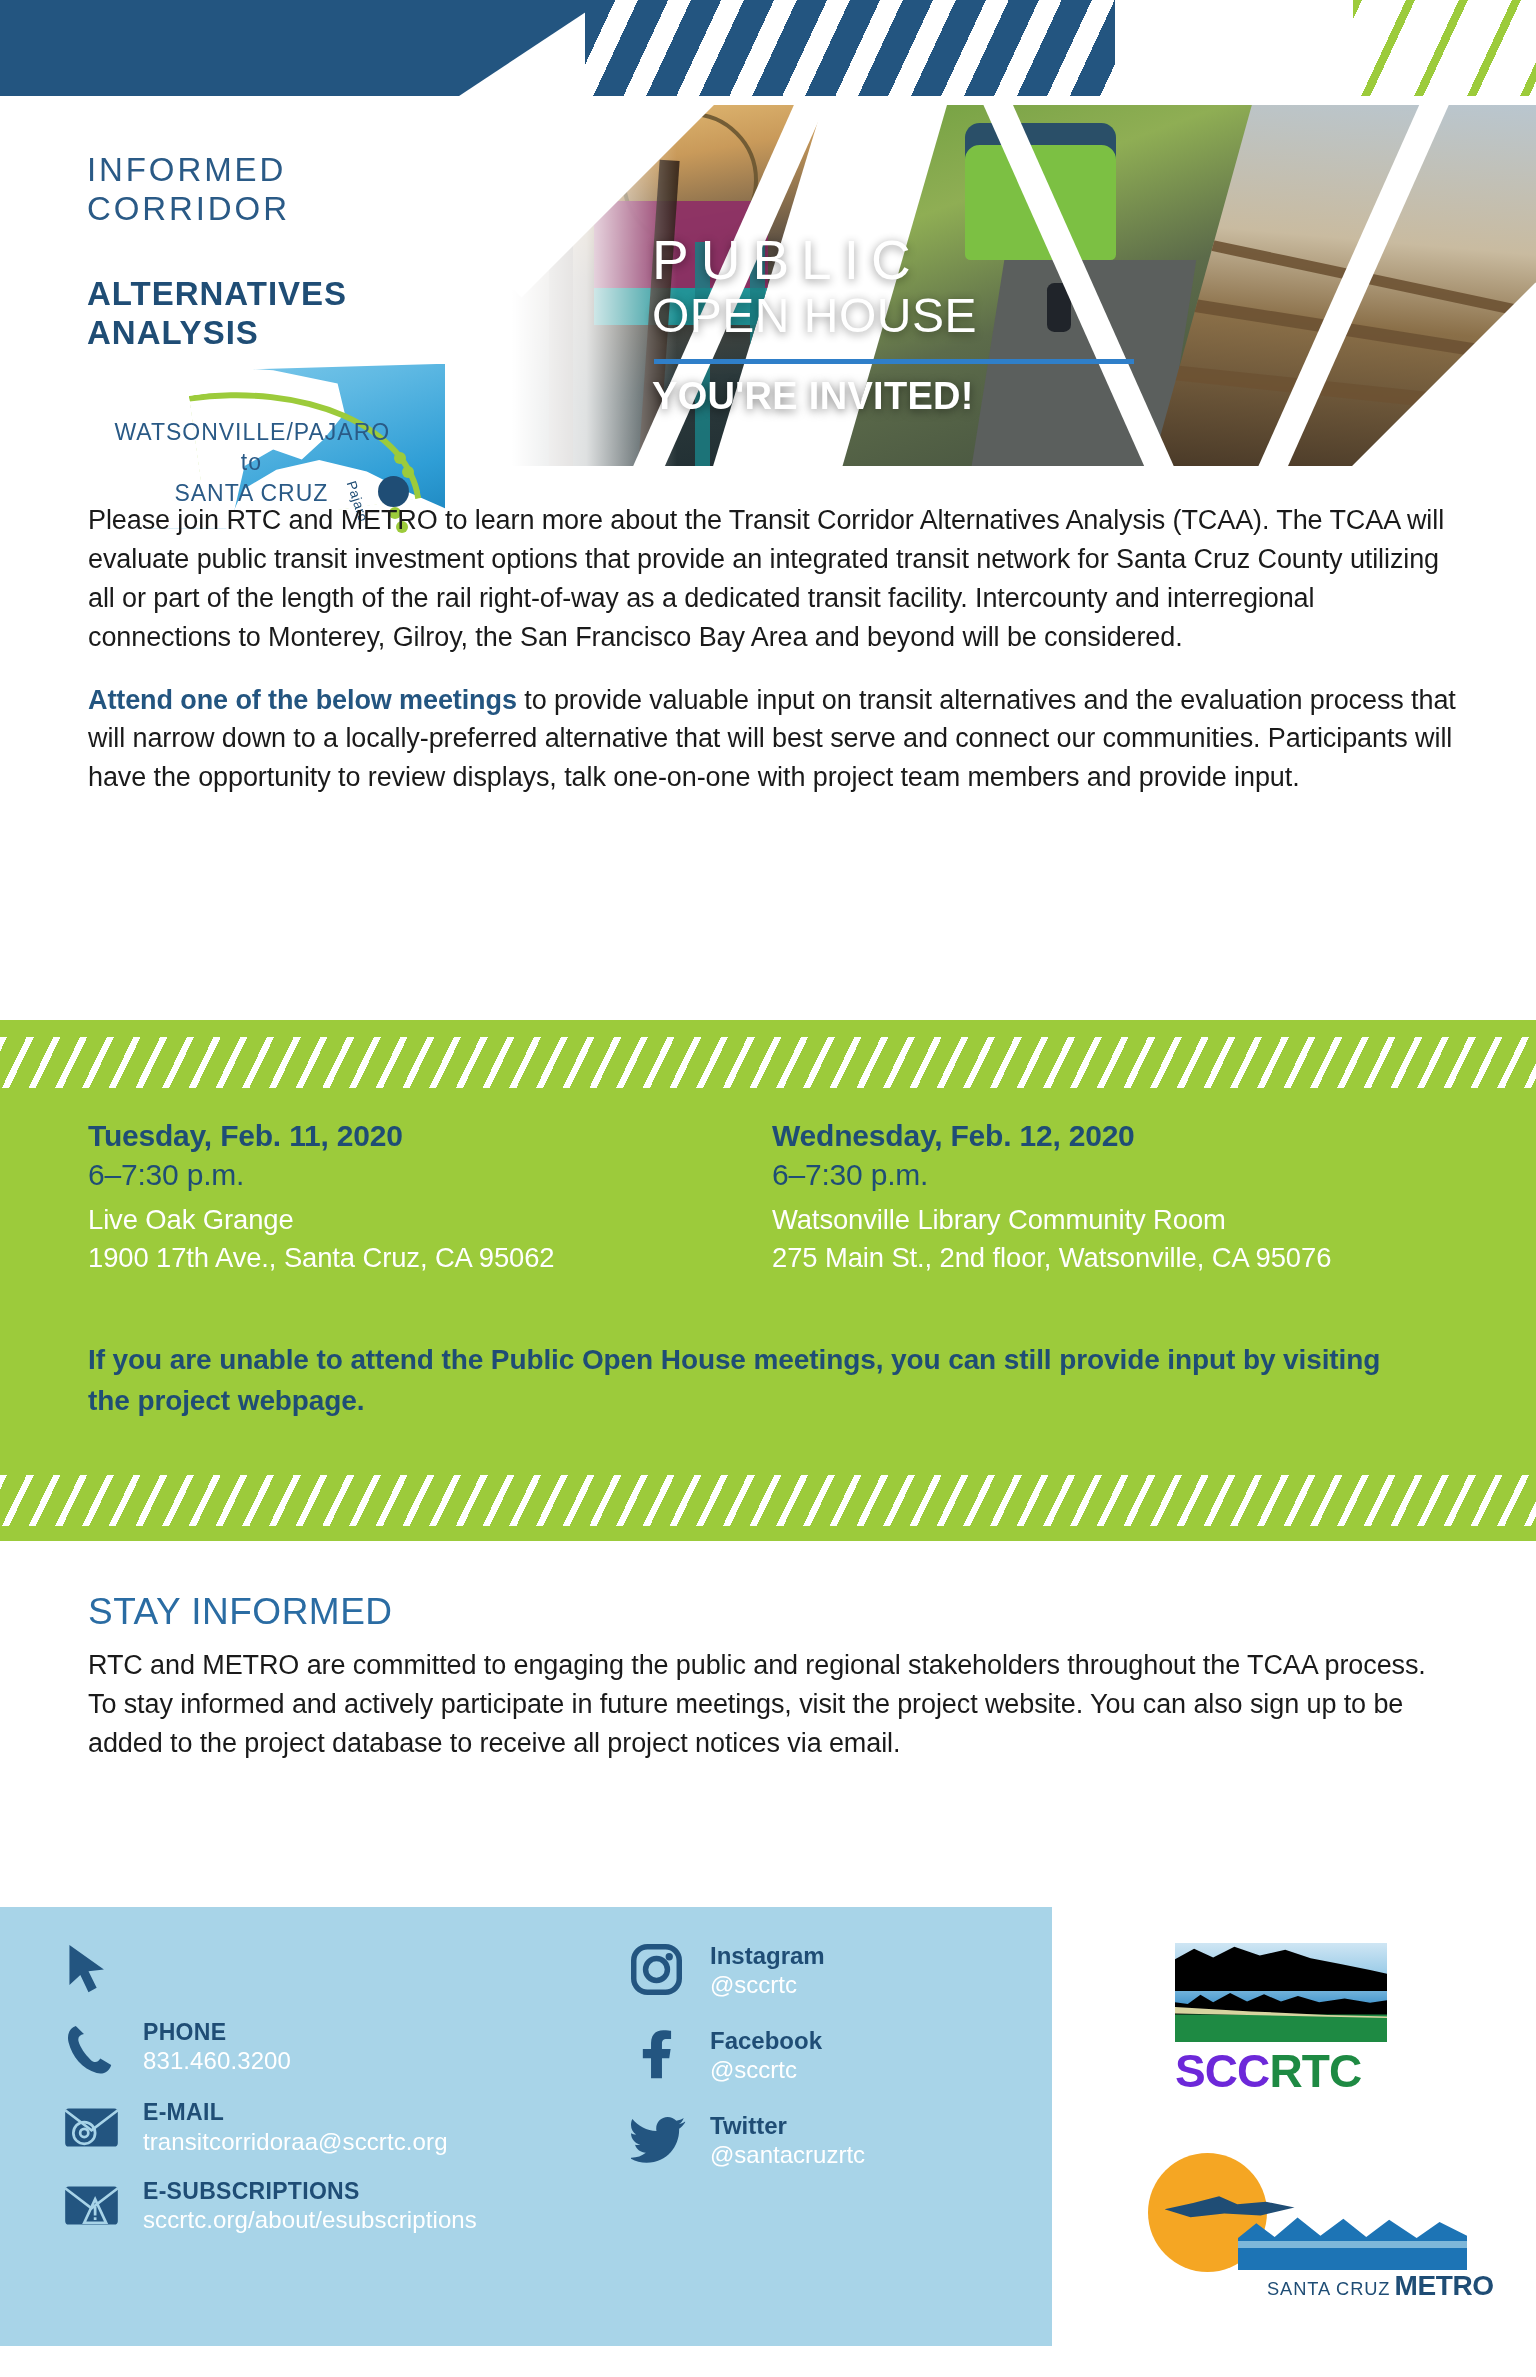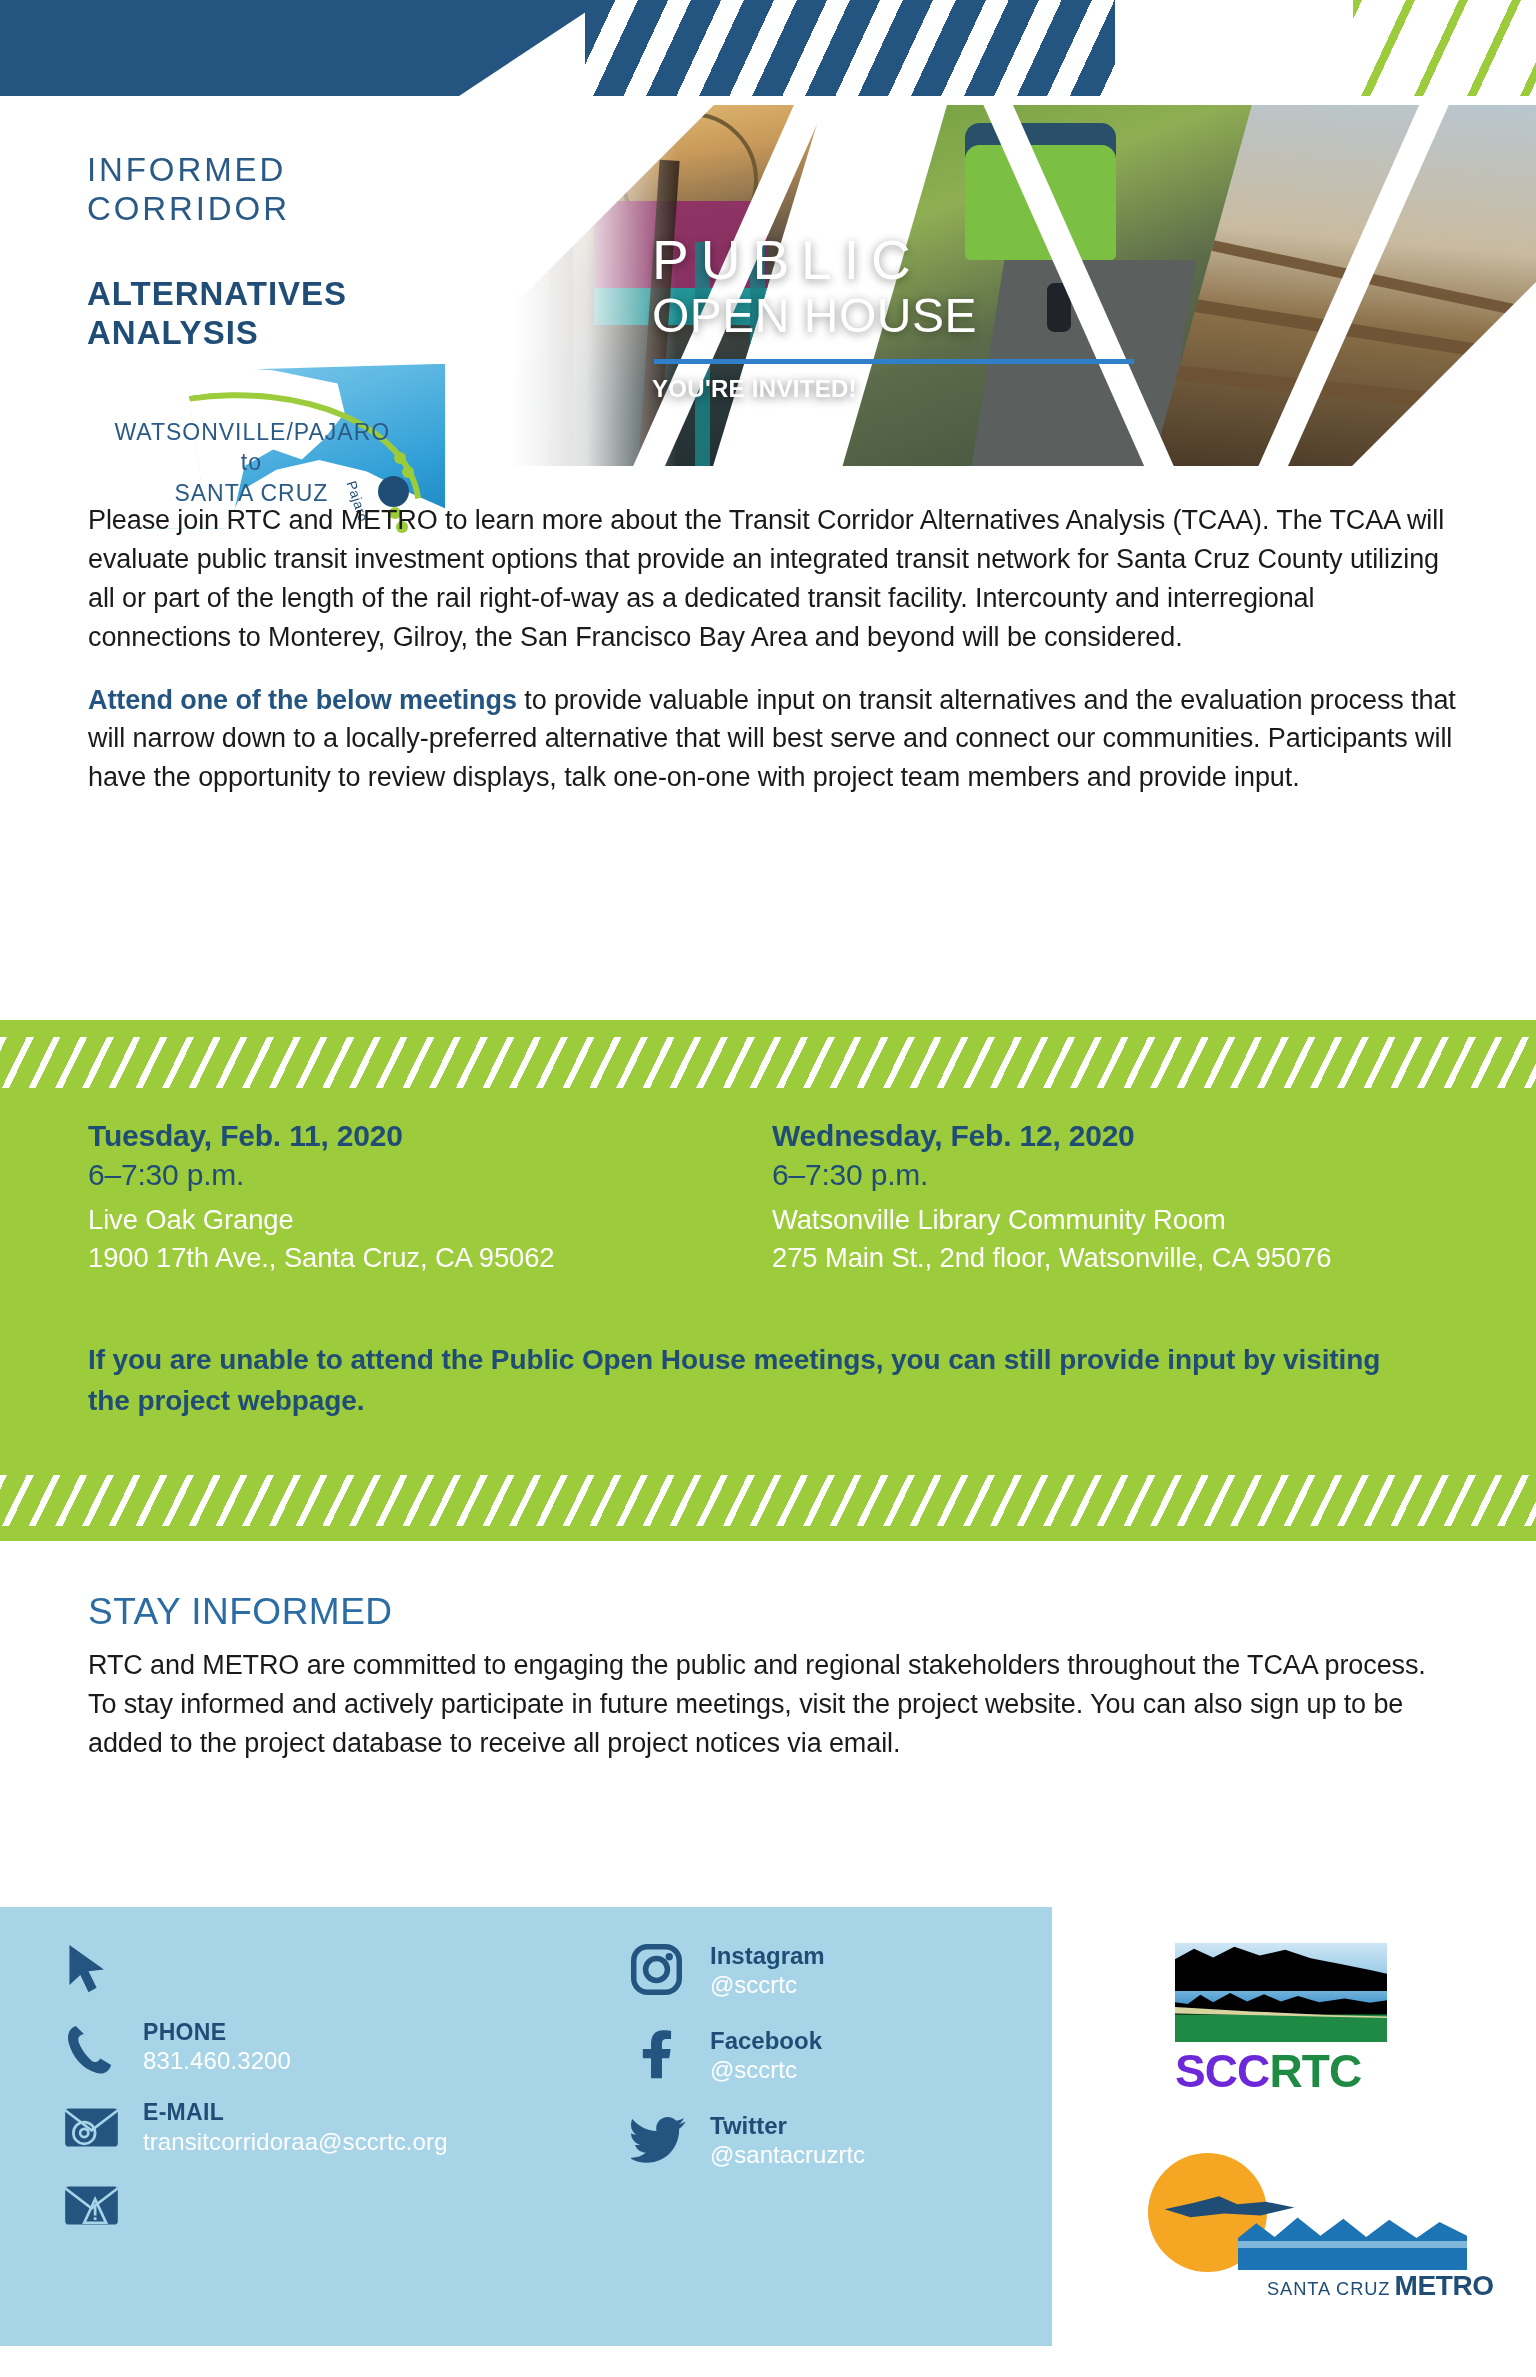--- a/index.html
+++ b/index.html
@@ -63,21 +63,21 @@
   .banner-public{
     color:#ffffff;font-size:55px;letter-spacing:12px;font-weight:300;line-height:1;
     text-shadow:0 1.8px 9.1px rgba(0,0,0,.45);
   }
   .banner-openhouse{
     color:#ffffff;font-size:48px;font-weight:300;line-height:1.18;letter-spacing:0.5px;
     text-shadow:0 1.8px 9.1px rgba(0,0,0,.45);
   }
   .banner-rule{width:480px;height:4.6px;background:#2f7fc9;margin:14.6px 0 11px 1.8px;}
   .banner-invited{
-    color:#ffffff;font-size:24px;font-weight:700;letter-spacing:0.3px;
+    color:#ffffff;font-size:38px;font-weight:700;letter-spacing:0.3px;
     text-shadow:0 1.8px 9.1px rgba(0,0,0,.5);
   }
 
   
   .logo{position:absolute;left:87px;top:55px;width:402px;}
   .logo-l1{color:#2a5a86;font-size:33px;letter-spacing:2.9px;font-weight:400;line-height:1.18;}
   .logo-l2{color:#1f4d75;font-size:33px;letter-spacing:1px;font-weight:700;line-height:1.18;margin-top:46px;}
   .logo-map{position:relative;width:358px;height:165px;margin-top:11px;}
   .logo-map .sea{position:absolute;left:9.1px;top:0;width:349px;height:165px;
     background:linear-gradient(160deg,#8fd2ef 0%,#5fb9e3 40%,#2f9ed6 75%,#1b84bd 100%);
@@ -310,20 +310,24 @@
       <div class="crow">
         <div class="ic">
           <svg width="55" height="49" viewBox="0 0 60 54">
               <rect x="1" y="6" width="58" height="42" rx="4" fill="#235580"></rect>
               <path d="M1 8 L30 30 L59 8" stroke="#a8d4e8" stroke-width="3" fill="none"></path>
               <path d="M22 46 L34 20 L46 46 Z" fill="none" stroke="#a8d4e8" stroke-width="3"></path>
               <rect x="32.5" y="28" width="3" height="10" fill="#a8d4e8"></rect>
               <rect x="32.5" y="40" width="3" height="3" fill="#a8d4e8"></rect>
             </svg>
         </div>
+        <div class="tx">
+          <div class="c-label">E-SUBSCRIPTIONS</div>
+          <div class="c-value">sccrtc.org/about/esubscriptions</div>
+        </div>
       </div>
     </div>
 
     <div class="col-b">
 
       <div class="srow">
         <div class="ic">
           <svg width="51" height="51" viewBox="0 0 56 56">
               <rect x="3" y="3" width="50" height="50" rx="15" fill="none" stroke="#235580" stroke-width="6"></rect>
               <circle cx="28" cy="28" r="12" fill="none" stroke="#235580" stroke-width="6"></circle>

